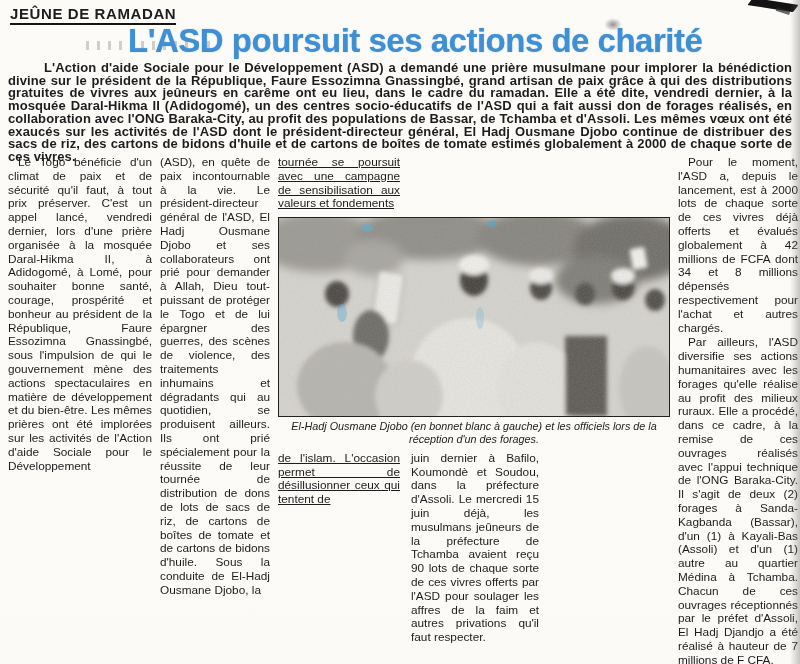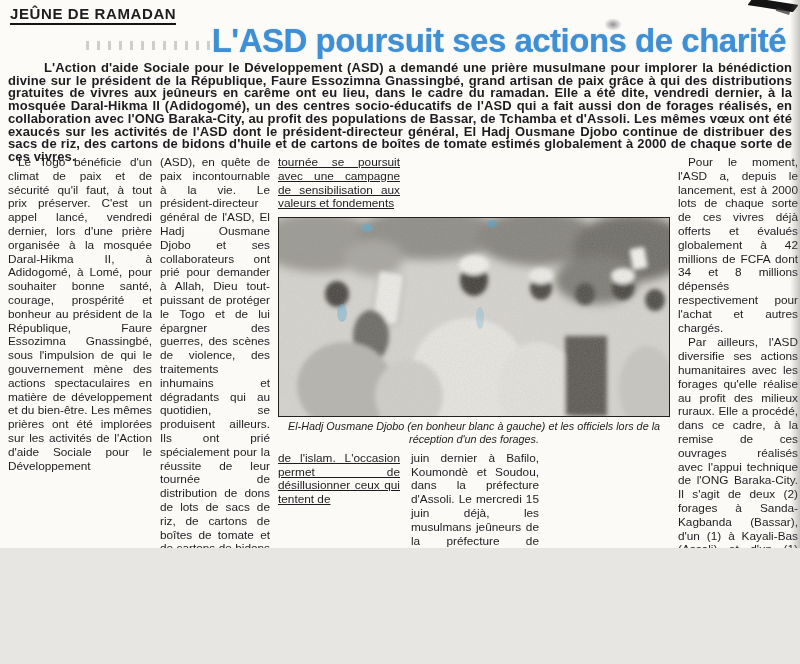--- a/index.html
+++ b/index.html
@@ -1,39 +1,39 @@
 <!DOCTYPE html>
 <html lang="fr"><head>
 <meta charset="utf-8">
 <style>
   html,body{margin:0;padding:0;background:#e8e6e2;}
   .page{
-    position:relative;width:800px;height:548px;overflow:hidden;
+    position:relative;width:800px;height:664px;overflow:hidden;
     background:linear-gradient(180deg,#fcfbf8 0%,#fbfaf7 100%);
     font-family:"Liberation Sans","DejaVu Sans",sans-serif;
     color:#1d1d1f;
   }
   .edge-band{position:absolute;top:0;right:0;width:10px;height:664px;
     background:linear-gradient(90deg,rgba(0,0,0,0),rgba(110,108,102,.38));}
   .corner-mark{position:absolute;top:1px;right:4px;width:46px;height:8px;background:#141414;
     transform:rotate(9deg) skewX(-28deg);border-radius:1px;}
   .corner-mark2{position:absolute;top:9px;right:10px;width:14px;height:4px;background:#2a2a2a;
     transform:rotate(18deg);opacity:.7;}
   .smudge-headline{position:absolute;left:86px;top:41px;width:130px;height:9px;opacity:.75;
     background:repeating-linear-gradient(90deg,rgba(95,95,100,.38) 0 3px,transparent 3px 11px);
     filter:blur(.4px);}
   .smudge-mid{position:absolute;left:604px;top:18px;width:18px;height:13px;
     background:radial-gradient(ellipse,rgba(60,60,66,.55),transparent 70%);}
 
   .kicker{position:absolute;left:10px;top:5px;display:inline-block;
     font-size:15px;font-weight:bold;letter-spacing:.6px;
     border-bottom:2px solid #141414;padding-bottom:1px;}
-  .headline{position:absolute;left:136px;top:22px;width:650px;
+  .headline{position:absolute;left:128px;top:22px;width:650px;
     font-size:33px;font-weight:bold;letter-spacing:-.5px;white-space:nowrap;
-    text-shadow:0 0 1.2px rgba(64,140,205,.65);text-align:right;}
+    text-shadow:0 0 1.2px rgba(64,140,205,.65);}
   .lead{position:absolute;left:8px;top:62px;width:784px;
     font-size:13px;font-weight:bold;line-height:12.7px;text-align:justify;text-indent:36px;
     letter-spacing:.1px;}
 
   .body-cols{position:absolute;left:8px;top:156px;width:790px;display:flex;gap:8px;
     font-size:11.8px;line-height:13.8px;text-align:justify;}
   .c1{width:144px;}
   .c2{width:110px;}
   .mid{width:392px;}
   .c6{width:120px;}
@@ -128,21 +128,21 @@
           </g>
 
           <g>
             <ellipse cx="88" cy="10" rx="6" ry="4" fill="#58aed6" opacity=".6"></ellipse>
             <ellipse cx="63" cy="95" rx="5" ry="9" fill="#58aed6" opacity=".45"></ellipse>
             <ellipse cx="213" cy="6" rx="5" ry="4" fill="#4aa4d0" opacity=".55"></ellipse>
             <ellipse cx="201" cy="100" rx="4" ry="11" fill="#58aed6" opacity=".3"></ellipse>
           </g>
           <rect width="390" height="198" filter="url(#grain)" opacity=".5"></rect>
         </svg>
-        <div class="caption">El-Hadj Ousmane Djobo (en bonheur blanc à gauche) et les officiels lors de la réception d'un des forages.</div>
+        <div class="caption">El-Hadj Ousmane Djobo (en bonnet blanc à gauche) et les officiels lors de la réception d'un des forages.</div>
       </div>
 
       <div class="mid-bottom">
         <div class="m3">de l'islam. L'occasion permet de désillusionner ceux qui tentent de</div>
         <div class="m5">
           <span>juin dernier à Bafilo, Koumondè et Soudou, dans la préfecture d'Assoli. Le mercredi 15 juin déjà, les musulmans jeûneurs de la préfecture de Tchamba avaient reçu 90 lots de chaque sorte de ces vivres offerts par l'ASD pour soulager les affres de la faim et autres privations qu'il faut respecter.</span>
           
         </div>
       </div>
     </div>

